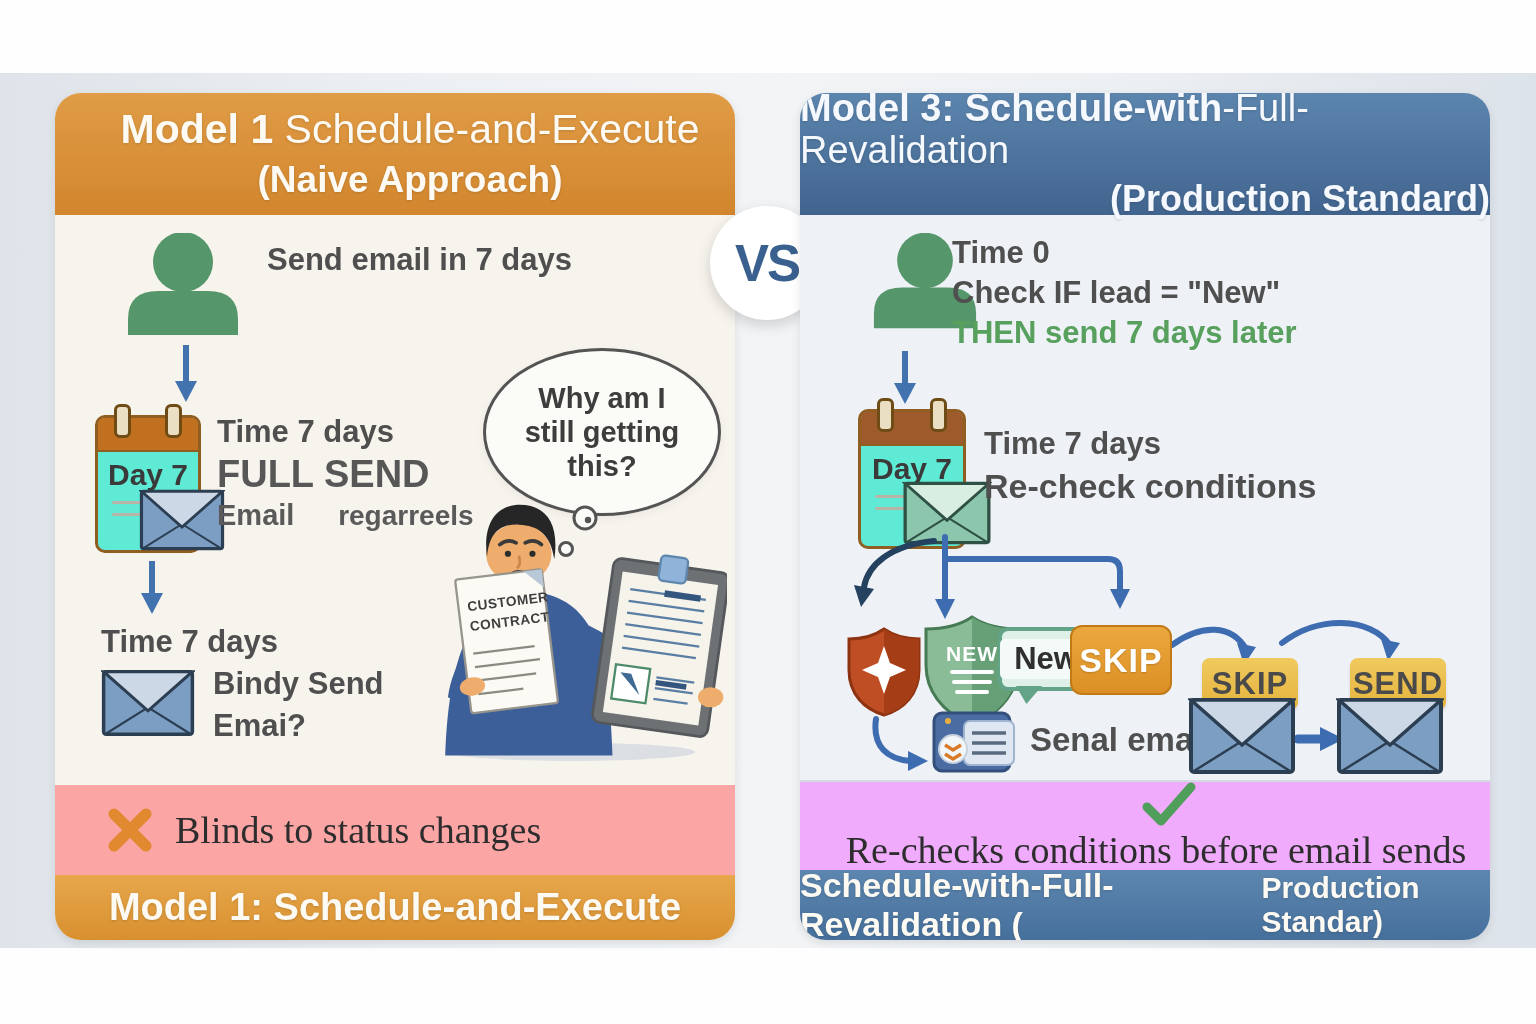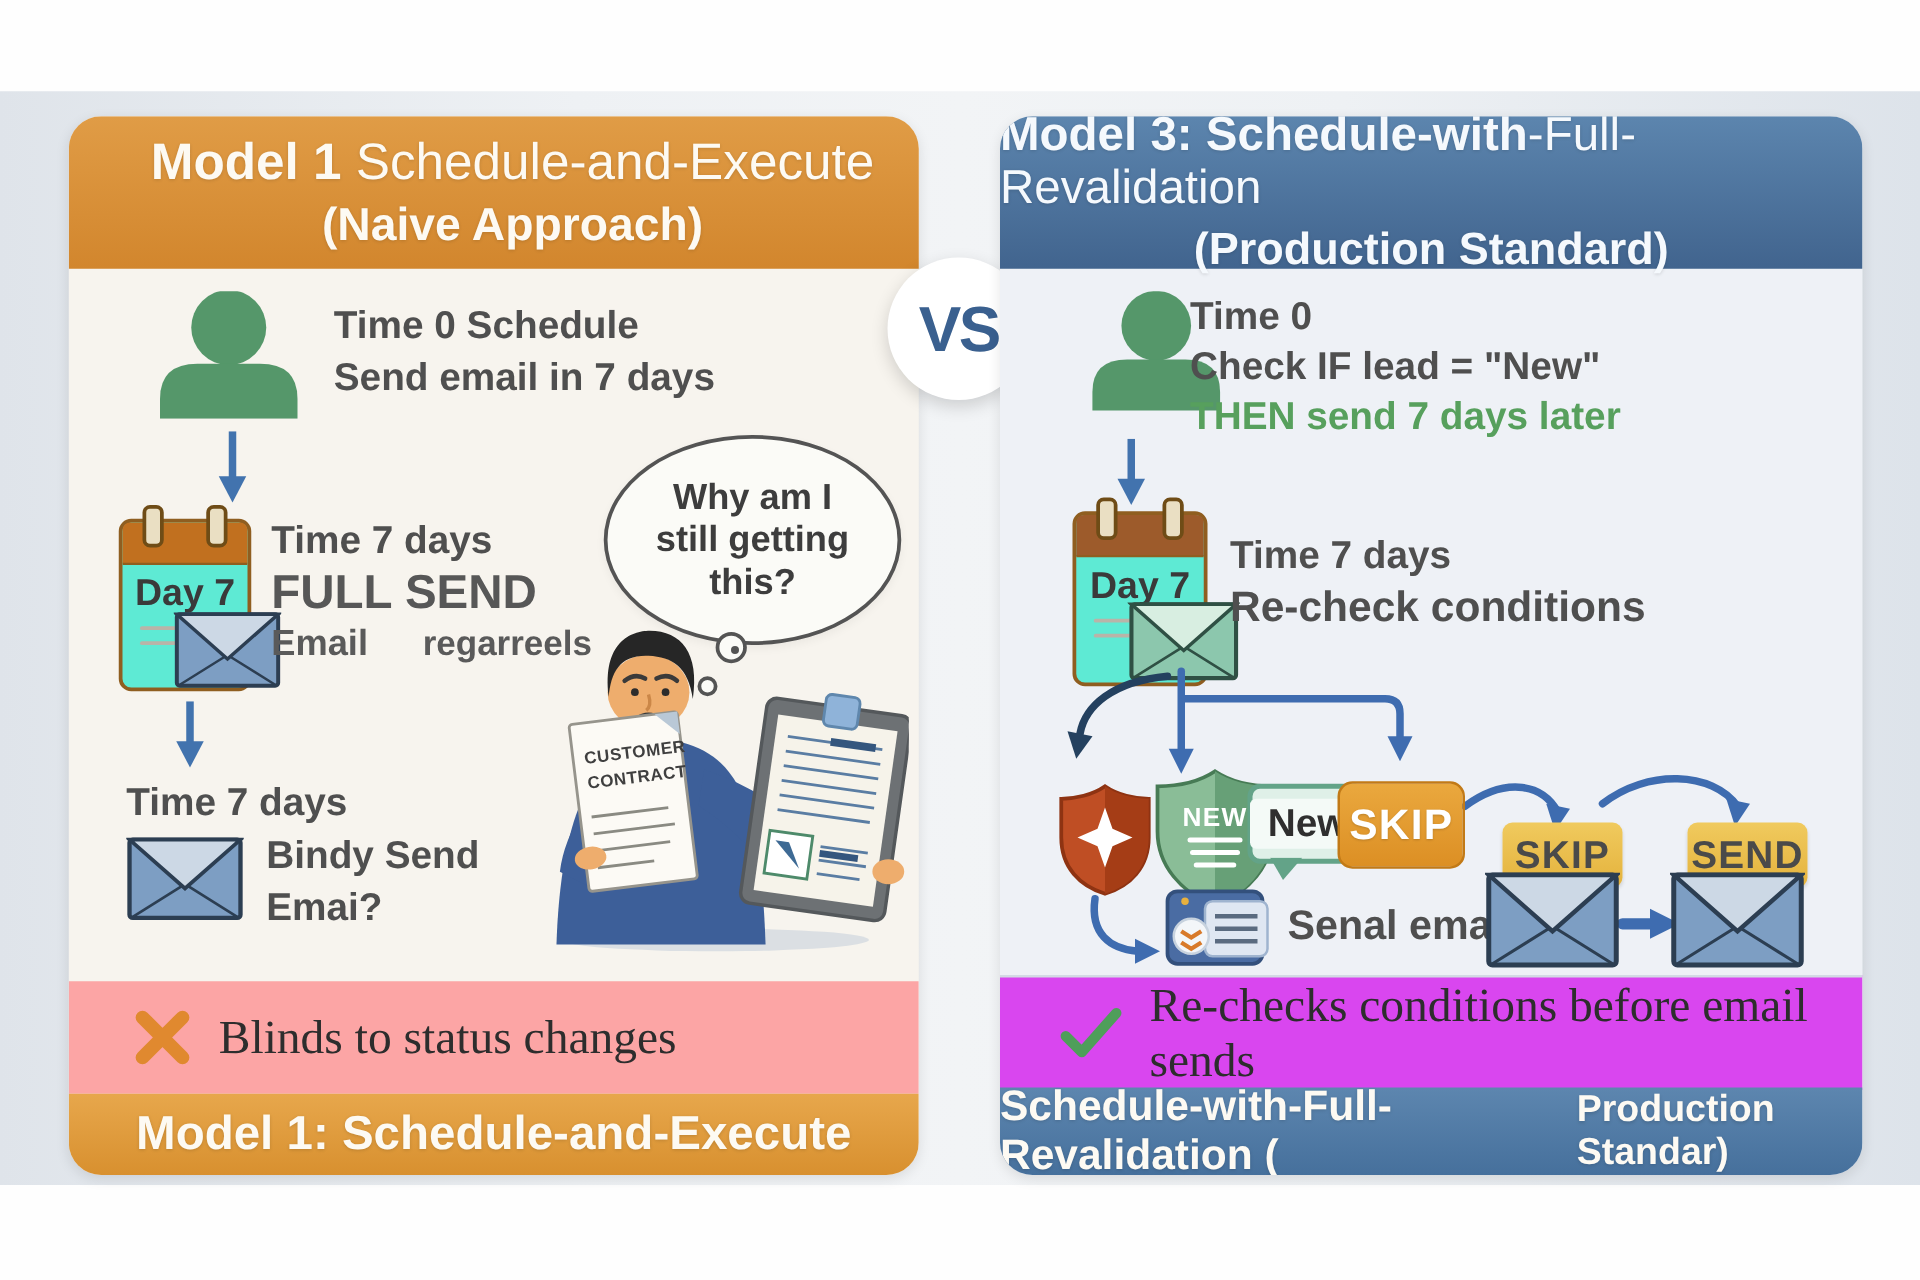--- a/index.html
+++ b/index.html
@@ -9,35 +9,35 @@
            background:linear-gradient(90deg,#dfe4ea 0%,#eef1f4 30%,#f2f4f6 50%,#eef1f4 70%,#dde3ea 100%);}
   .panel{position:absolute;top:93px;height:847px;border-radius:26px;overflow:hidden;
          box-shadow:0 3px 10px rgba(0,0,0,0.10);}
   .panel-left{left:55px;width:680px;background:#f7f4ee;}
   .panel-right{left:800px;width:690px;background:#eef1f6;}
 
   
   .panel-header{position:absolute;left:0;top:0;width:100%;height:122px;display:flex;flex-direction:column;
                 align-items:center;justify-content:center;color:#fdfaf3;text-shadow:0 1px 3px rgba(0,0,0,.14);}
   .hdr-orange{background:linear-gradient(180deg,#e09c46 0%,#d2862d 100%);padding-left:15px;}
-  .hdr-blue{background:linear-gradient(180deg,#5c85ae 0%,#41648e 100%);color:#f5f9fd;}
+  .hdr-blue{background:linear-gradient(180deg,#5c85ae 0%,#41648e 100%);color:#f5f9fd;align-items:flex-end;}
   .h-line1{font-size:41px;line-height:1.1;}
   .h-line1 .hb{font-weight:800;}
   .h-line1 .hr{font-weight:400;}
   .h-line2{font-size:37px;font-weight:700;margin-top:6px;}
   .panel-footer{position:absolute;left:0;width:100%;display:flex;align-items:center;justify-content:center;
                 color:#fdfaf3;font-weight:700;text-shadow:0 1px 3px rgba(0,0,0,.15);}
   .ftr-orange{top:782px;height:65px;background:linear-gradient(180deg,#e7a74c 0%,#d8902f 100%);font-size:38px;}
   .ftr-blue{top:777px;height:70px;background:linear-gradient(180deg,#5d86af 0%,#46709c 100%);font-size:34px;}
   .ftr-blue .ftr-small{font-size:30px;font-weight:700;margin-left:36px;}
 
   
   .verdict-band{position:absolute;left:0;width:100%;display:flex;align-items:center;}
   .vb-left{top:692px;height:90px;background:#fca5a5;}
-  .vb-right{top:687px;height:90px;background:#d946ef;border-top:2px solid #d3dae4;}
+  .vb-right{top:687px;height:90px;background:#f0abfc;border-top:2px solid #d3dae4;flex-direction:column;}
   .verdict-text{font-family:"Liberation Serif","DejaVu Serif",serif;font-size:38px;color:#2d2d2d;margin-left:22px;}
 
   .abs{position:absolute;}
   .step-text{color:#4f4f4f;font-weight:700;font-size:31px;line-height:42px;}
   .big{font-size:38px;color:#575757;}
   .green-line{color:#57a05d;text-align:right;}
   .mixed-line{font-size:28px;line-height:40px;color:#5a5a5a;}
   .mixed-line .mb{font-weight:700;font-size:29px;}
   .mixed-line .mr{font-weight:700;padding-left:36px;}
 
@@ -85,21 +85,20 @@
         <span class="hr">Schedule-and-Execute</span>
       </div>
       <div class="h-line2">(Naive Approach)</div>
     </header>
 
     <svg class="abs" style="left:58px;top:140px" width="140" height="102" viewBox="0 0 140 102">
       <circle cx="70" cy="29" r="30" fill="#55976a"></circle>
       <path d="M15,102 V86 Q15,58 45,58 H95 Q125,58 125,86 V102 Z" fill="#55976a"></path>
     </svg>
     <div class="abs step-text" style="left:212px;top:146px">
-      <div>Time 0 Schedule</div>
       <div>Send email in 7 days</div>
     </div>
     <svg class="abs" style="left:118px;top:252px" width="26" height="58" viewBox="0 0 26 58">
       <rect x="10" y="0" width="6" height="38" fill="#4273ae"></rect>
         <polygon points="2,36 24,36 13,57" fill="#4273ae"></polygon>
     </svg>
 
     <div class="calendar" style="left:40px;top:322px;width:106px;height:138px">
       <span class="cal-ring r1"></span>
       <span class="cal-ring r2"></span>

